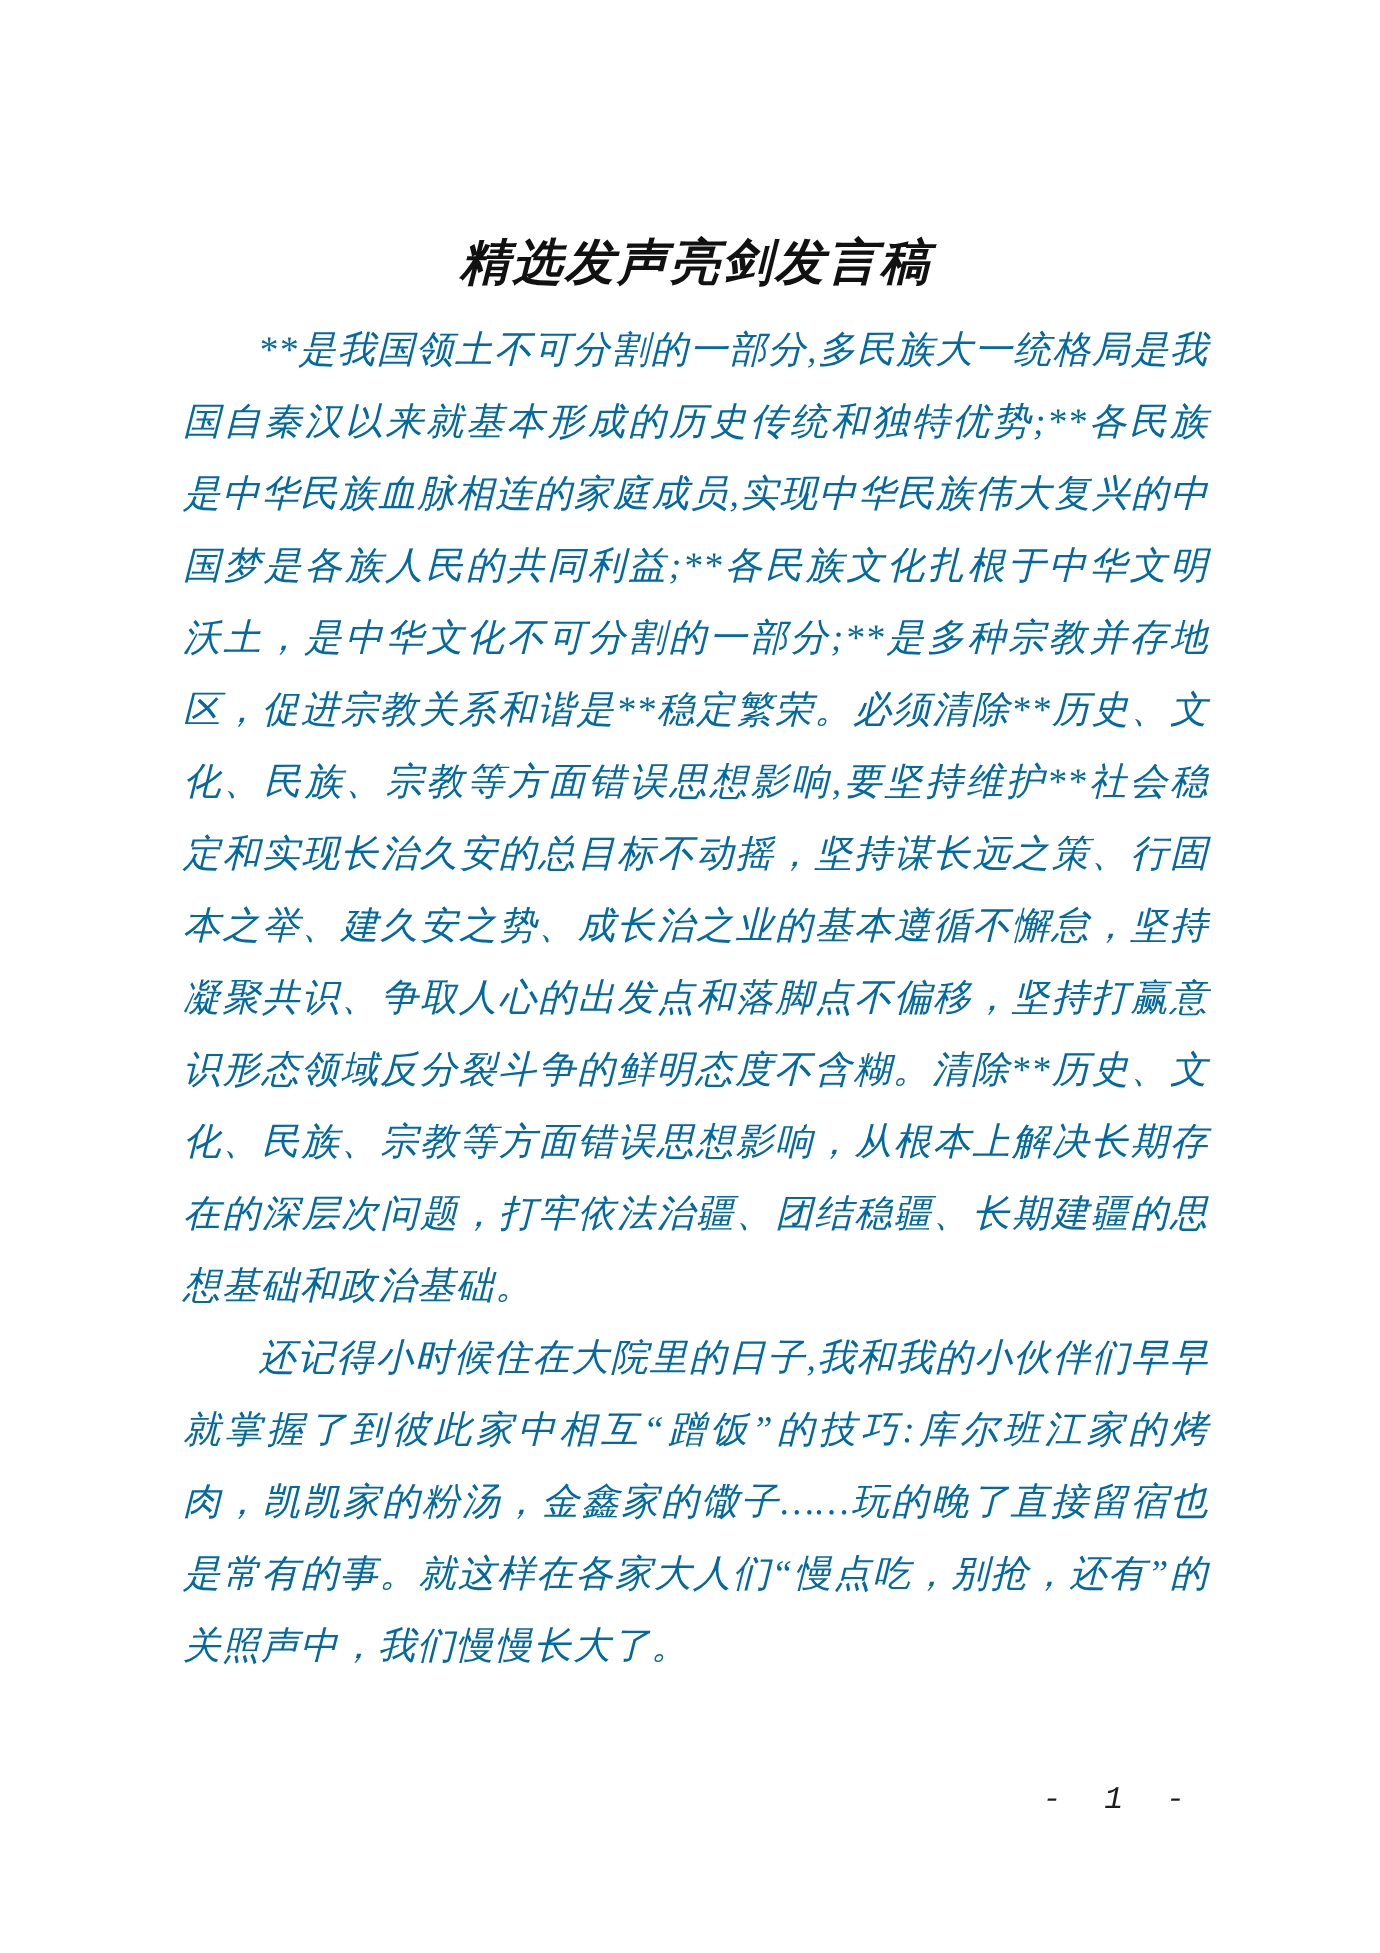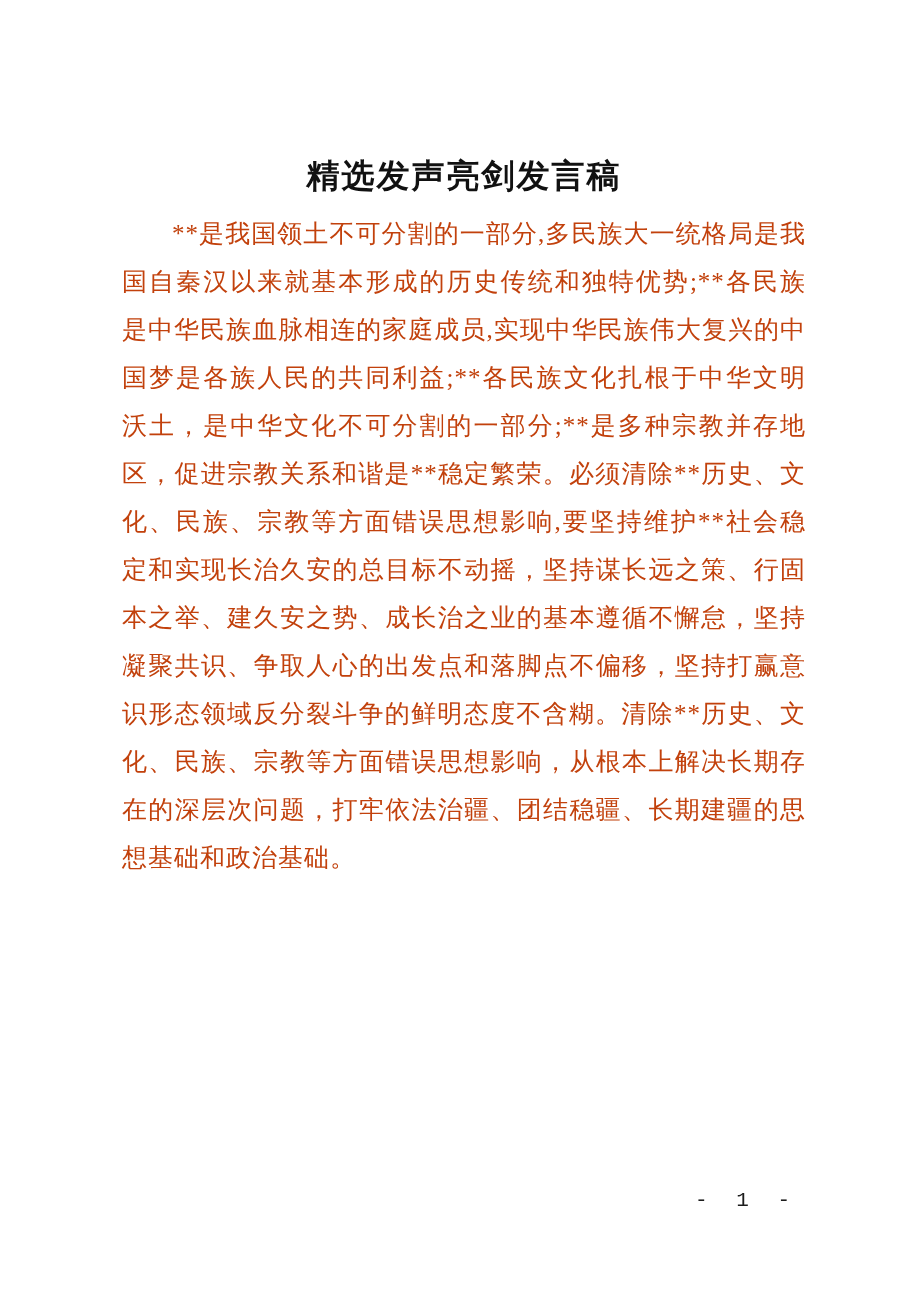--- a/index.html
+++ b/index.html
@@ -9,20 +9,21 @@
   }
   .page {
     position: relative;
     width: 920px;
     height: 1302px;
     margin: 0 auto;
     background: #ffffff;
     overflow: hidden;
     font-family: "Liberation Serif", "DejaVu Serif", serif;
     color: #1c1c1c;
+    font-style: italic;
   }
   .content {
     position: absolute;
     left: 122px;
     top: 152px;
     width: 684px;
   }
   .doc-title {
     text-align: center;
     font-size: 33px;
@@ -34,34 +35,35 @@
   }
   .doc-paragraph {
     margin: 0;
     font-size: 25px;
     line-height: 48px;
     text-align: justify;
     text-justify: inter-character;
     text-indent: 2em;
     letter-spacing: 1px;
     word-break: break-all;
-    color: #c2410c;
+    color: #0369a1;
   }
   .page-number {
     position: absolute;
     right: 122px;
     bottom: 90px;
     font-size: 21px;
     letter-spacing: 8px;
     color: #1c1c1c;
     font-family: "Liberation Mono", "DejaVu Sans Mono", monospace;
   }
 </style>
 </head>
 <body>
 
 <div class="page">
   <div class="content">
     <h1 class="doc-title">精选发声亮剑发言稿</h1>
     <p class="doc-paragraph">**是我国领土不可分割的一部分,多民族大一统格局是我国自秦汉以来就基本形成的历史传统和独特优势;**各民族是中华民族血脉相连的家庭成员,实现中华民族伟大复兴的中国梦是各族人民的共同利益;**各民族文化扎根于中华文明沃土，是中华文化不可分割的一部分;**是多种宗教并存地区，促进宗教关系和谐是**稳定繁荣。必须清除**历史、文化、民族、宗教等方面错误思想影响,要坚持维护**社会稳定和实现长治久安的总目标不动摇，坚持谋长远之策、行固本之举、建久安之势、成长治之业的基本遵循不懈怠，坚持凝聚共识、争取人心的出发点和落脚点不偏移，坚持打赢意识形态领域反分裂斗争的鲜明态度不含糊。清除**历史、文化、民族、宗教等方面错误思想影响，从根本上解决长期存在的深层次问题，打牢依法治疆、团结稳疆、长期建疆的思想基础和政治基础。</p>
+    <p class="doc-paragraph">还记得小时候住在大院里的日子,我和我的小伙伴们早早就掌握了到彼此家中相互“蹭饭”的技巧:库尔班江家的烤肉，凯凯家的粉汤，金鑫家的馓子……玩的晚了直接留宿也是常有的事。就这样在各家大人们“慢点吃，别抢，还有”的关照声中，我们慢慢长大了。</p>
   </div>
   <div class="page-number">- 1 -</div>
 </div>
 
 </body></html>

